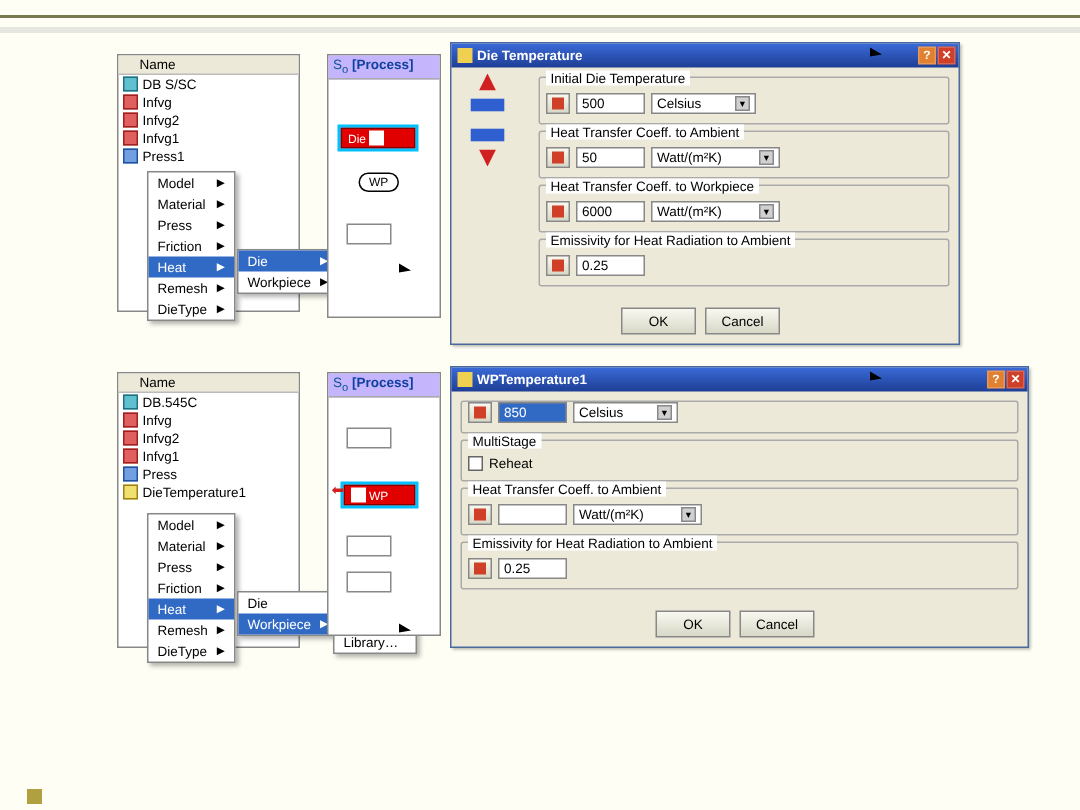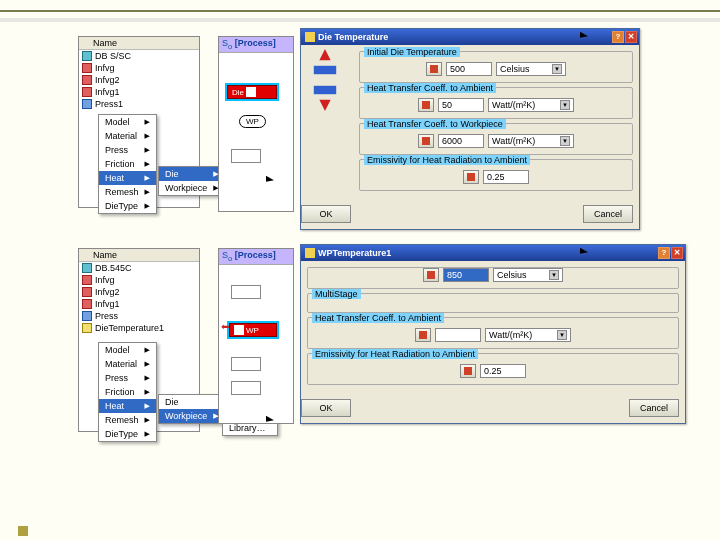--- a/index.html
+++ b/index.html
@@ -165,26 +165,26 @@
   .group {
     border: 1px solid #aaa;
     border-radius: 2px;
     margin: 2px 0 4px 0;
     padding: 4px 4px 4px 4px;
     position: relative;
   }
   .group > .glabel {
     position: relative;
     top: -9px;
-    background: #7dd3fc;
+    background: #ffffff;
     display: inline-block;
     padding: 0 3px;
     font-size: 9px;
   }
-  .row { display: flex; align-items: center; gap: 4px; margin-top: -4px; margin-bottom: 2px; justify-content: center;}
+  .row { display: flex; align-items: center; gap: 4px; margin-top: -4px; margin-bottom: 2px;}
   .input {
     background: #fff;
     border: 1px solid #888;
     height: 14px;
     padding: 0 3px;
     font-size: 9px;
     display: inline-flex; align-items: center;
   }
   .select {
     background: #fff;
@@ -204,21 +204,21 @@
   }
   .icon-sm { width:10px;height:10px; }
   .btn {
     min-width: 50px; height: 18px;
     background: linear-gradient(#f8f8f0,#d8d8c8);
     border: 1px solid #888;
     font-size: 9px;
     display:inline-flex;align-items:center;justify-content:center;
     padding: 0 6px;
   }
-  .dlg-buttons { display:flex; justify-content:space-between; gap:6px; padding: 4px 6px 6px 0;}
+  .dlg-buttons { display:flex; justify-content:center; gap:6px; padding: 4px 6px 6px 0;}
   .ck { width:10px;height:10px;border:1px solid #666;background:#fff; }
 
   .cursor {
     position: absolute;
     width: 10px; height: 14px;
   }
   .cursor::before {
     content: "";
     position: absolute;
     left: 0; top: 0;
@@ -529,20 +529,24 @@
               </span>
             <span class="input" style="width:46px;background:#316ac5;color:#fff">850</span>
             <span class="select" style="width:70px">
                 <span>Celsius</span>
                 <span class="sel-arrow">▾</span>
               </span>
           </div>
         </div>
         <div class="group">
           <span class="glabel">MultiStage</span>
+          <div class="row">
+            <span class="ck"></span>
+            <span>Reheat</span>
+          </div>
         </div>
         <div class="group">
           <span class="glabel">Heat Transfer Coeff. to Ambient</span>
           <div class="row">
             <span class="minibtn">
                 <svg class="icon-sm" viewBox="0 0 10 10">
                   <rect x="1" y="1" width="8" height="8" fill="#d04028"></rect>
                 </svg>
               </span>
             <span class="input" style="width:46px"></span>

